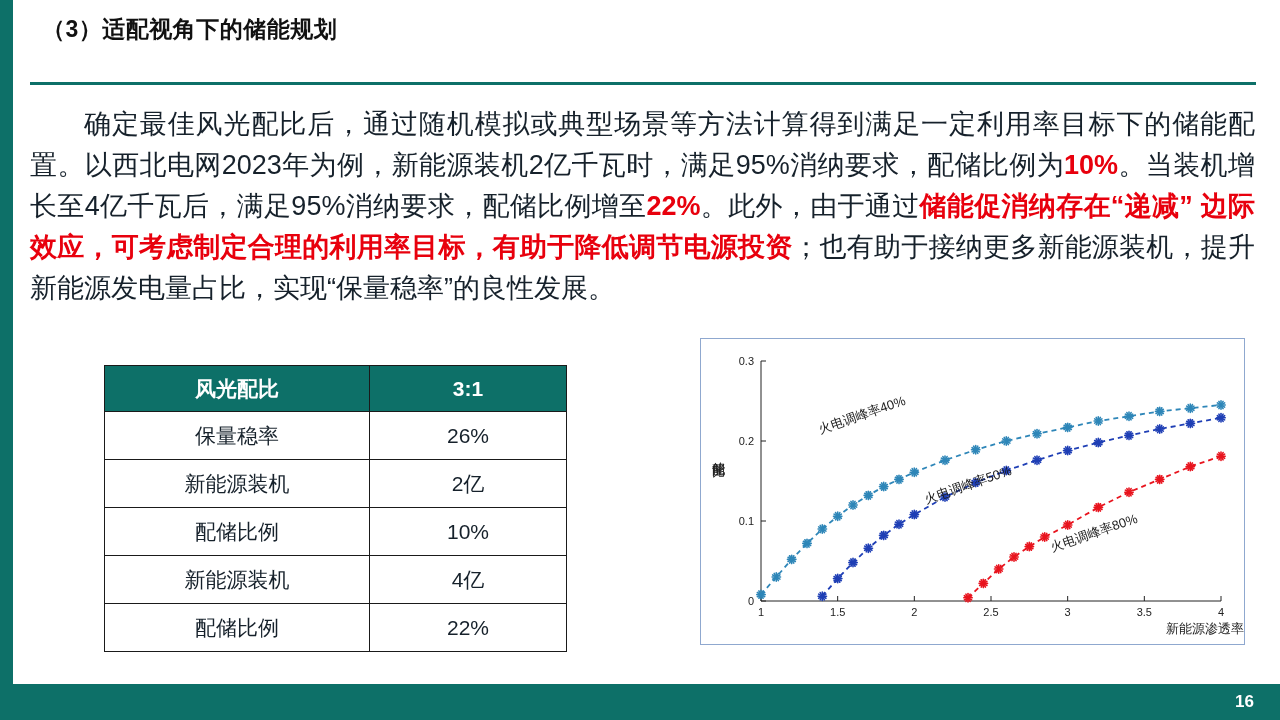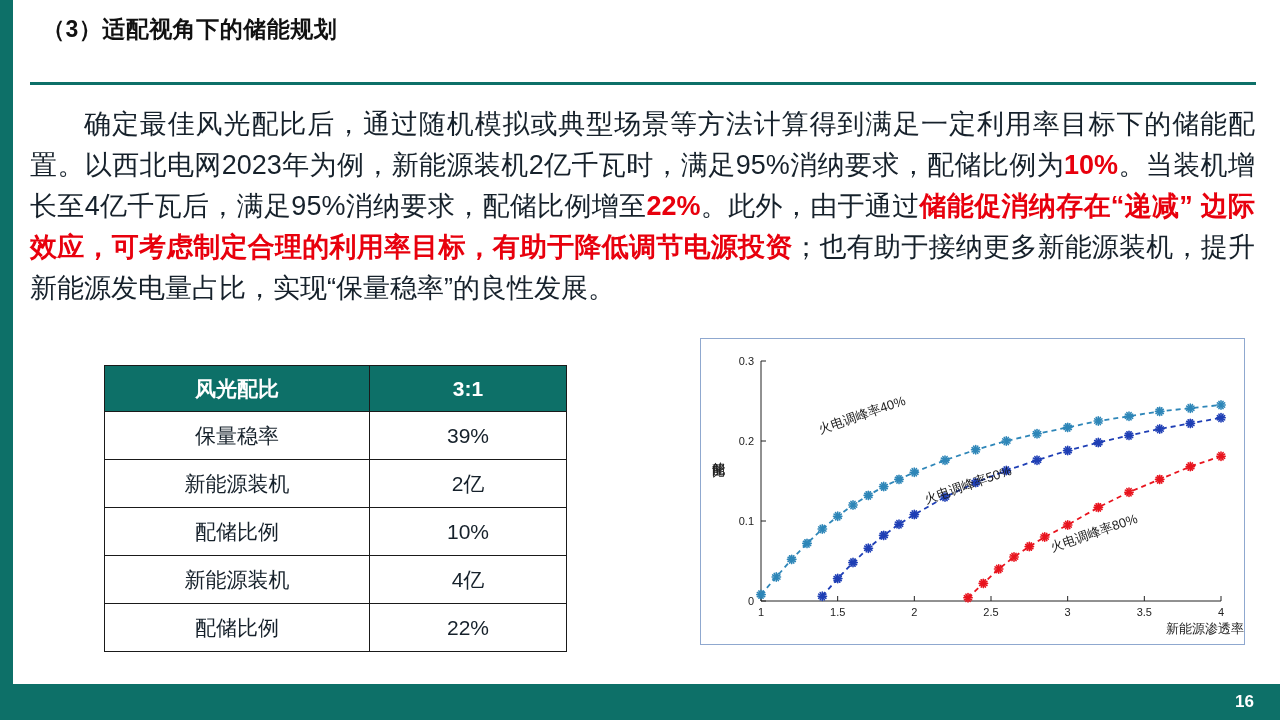--- a/index.html
+++ b/index.html
@@ -227,21 +227,21 @@
         </colgroup>
       <thead>
         <tr>
           <th>风光配比</th>
           <th>3:1</th>
         </tr>
       </thead>
       <tbody>
         <tr>
           <td>保量稳率</td>
-          <td>39%</td>
+          <td>26%</td>
         </tr>
         <tr>
           <td>新能源装机</td>
           <td>2亿</td>
         </tr>
         <tr>
           <td>配储比例</td>
           <td>10%</td>
         </tr>
         <tr>

